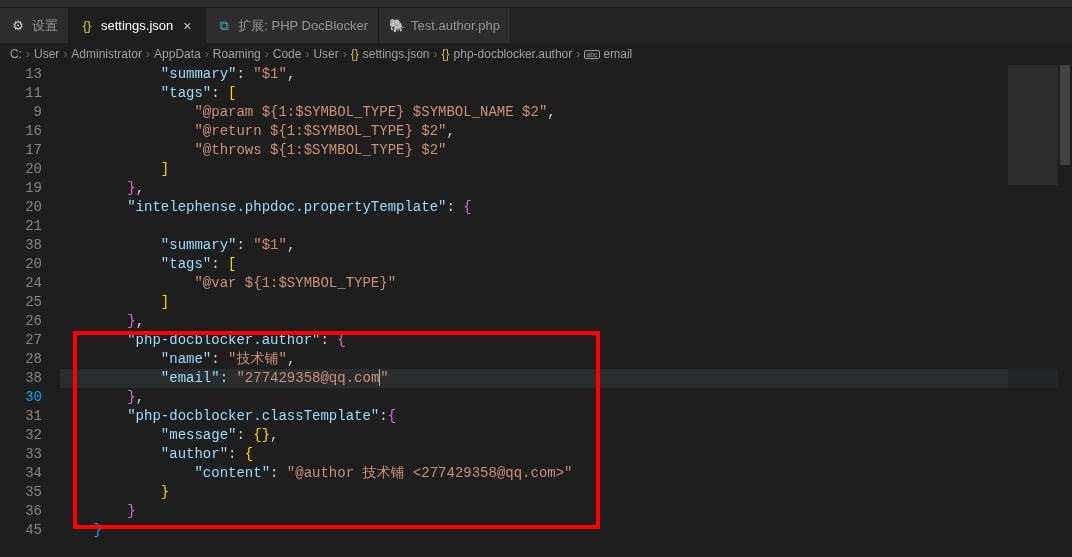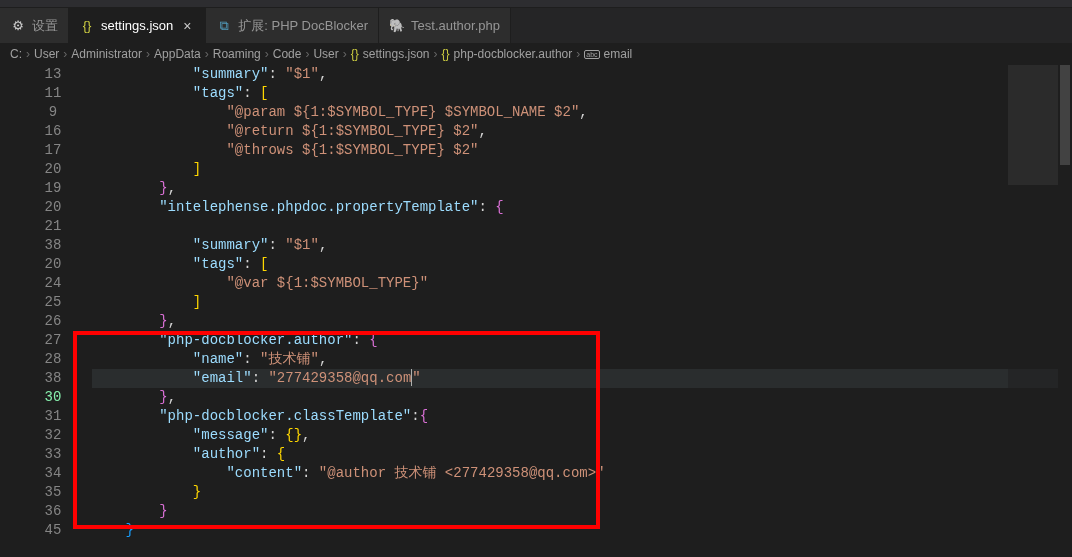--- a/index.html
+++ b/index.html
@@ -85,29 +85,28 @@
 .editor {
   display: flex;
   height: calc(557px - 8px - 35px - 22px);
   font-family: 'Consolas', 'Courier New', monospace;
   font-size: 14px;
   line-height: 19px;
   position: relative;
 }
 .gutter {
   width: 60px;
-  text-align: center;
+  text-align: right;
   padding-right: 18px;
   color: #858585;
   background: #1e1e1e;
   user-select: none;
-  margin-left: 32px;
 }
 .gutter div { height: 19px; }
-.gutter .current { color: #86efac; }
+.gutter .current { color: #0ea5e9; }
 .code {
   flex: 1;
   background: #1e1e1e;
   white-space: pre;
   color: #d4d4d4;
 }
 .code-line {
   height: 19px;
 }
 .code-line.current {

